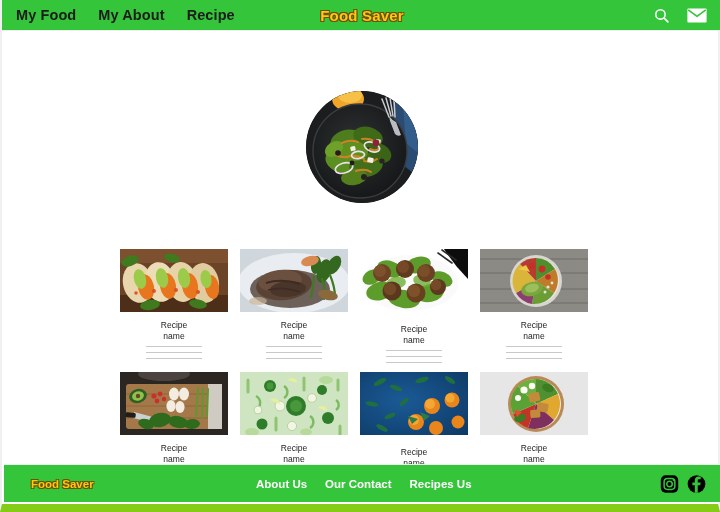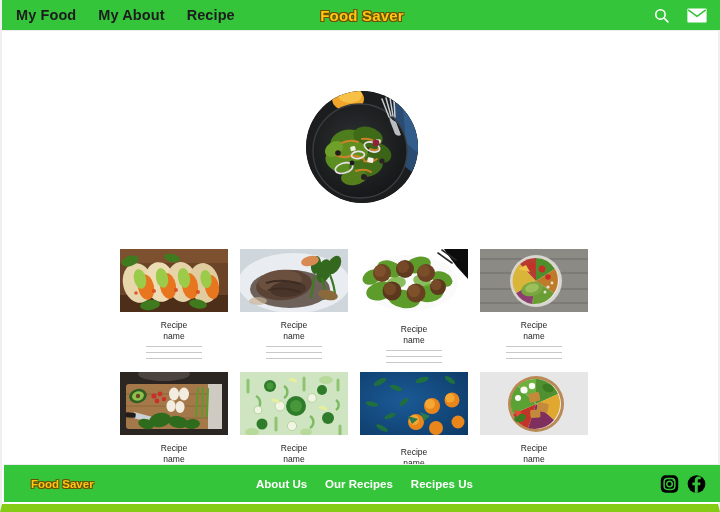--- a/index.html
+++ b/index.html
@@ -748,21 +748,21 @@
     </div>
 
   </div>
 
   <div class="footer">
 
     <span class="footer-brand">Food Saver</span>
 
     <div class="footer-links">
       <span class="footer-link">About Us</span>
-      <span class="footer-link">Our Recipes</span>
+      <span class="footer-link">Our Contact</span>
       <span class="footer-link">Recipes Us</span>
     </div>
 
     <div class="footer-social">
       <span class="social-btn">
         <svg width="19" height="19" viewBox="0 0 24 24">
           <rect x="1" y="1" width="22" height="22" rx="6" fill="#000000"></rect>
           <rect x="5.2" y="5.2" width="13.6" height="13.6" rx="4.2" fill="none" stroke="#35c53a" stroke-width="1.9"></rect>
           <circle cx="12" cy="12" r="3.5" fill="none" stroke="#35c53a" stroke-width="1.9"></circle>
           <circle cx="17.2" cy="6.9" r="1.25" fill="#35c53a"></circle>

